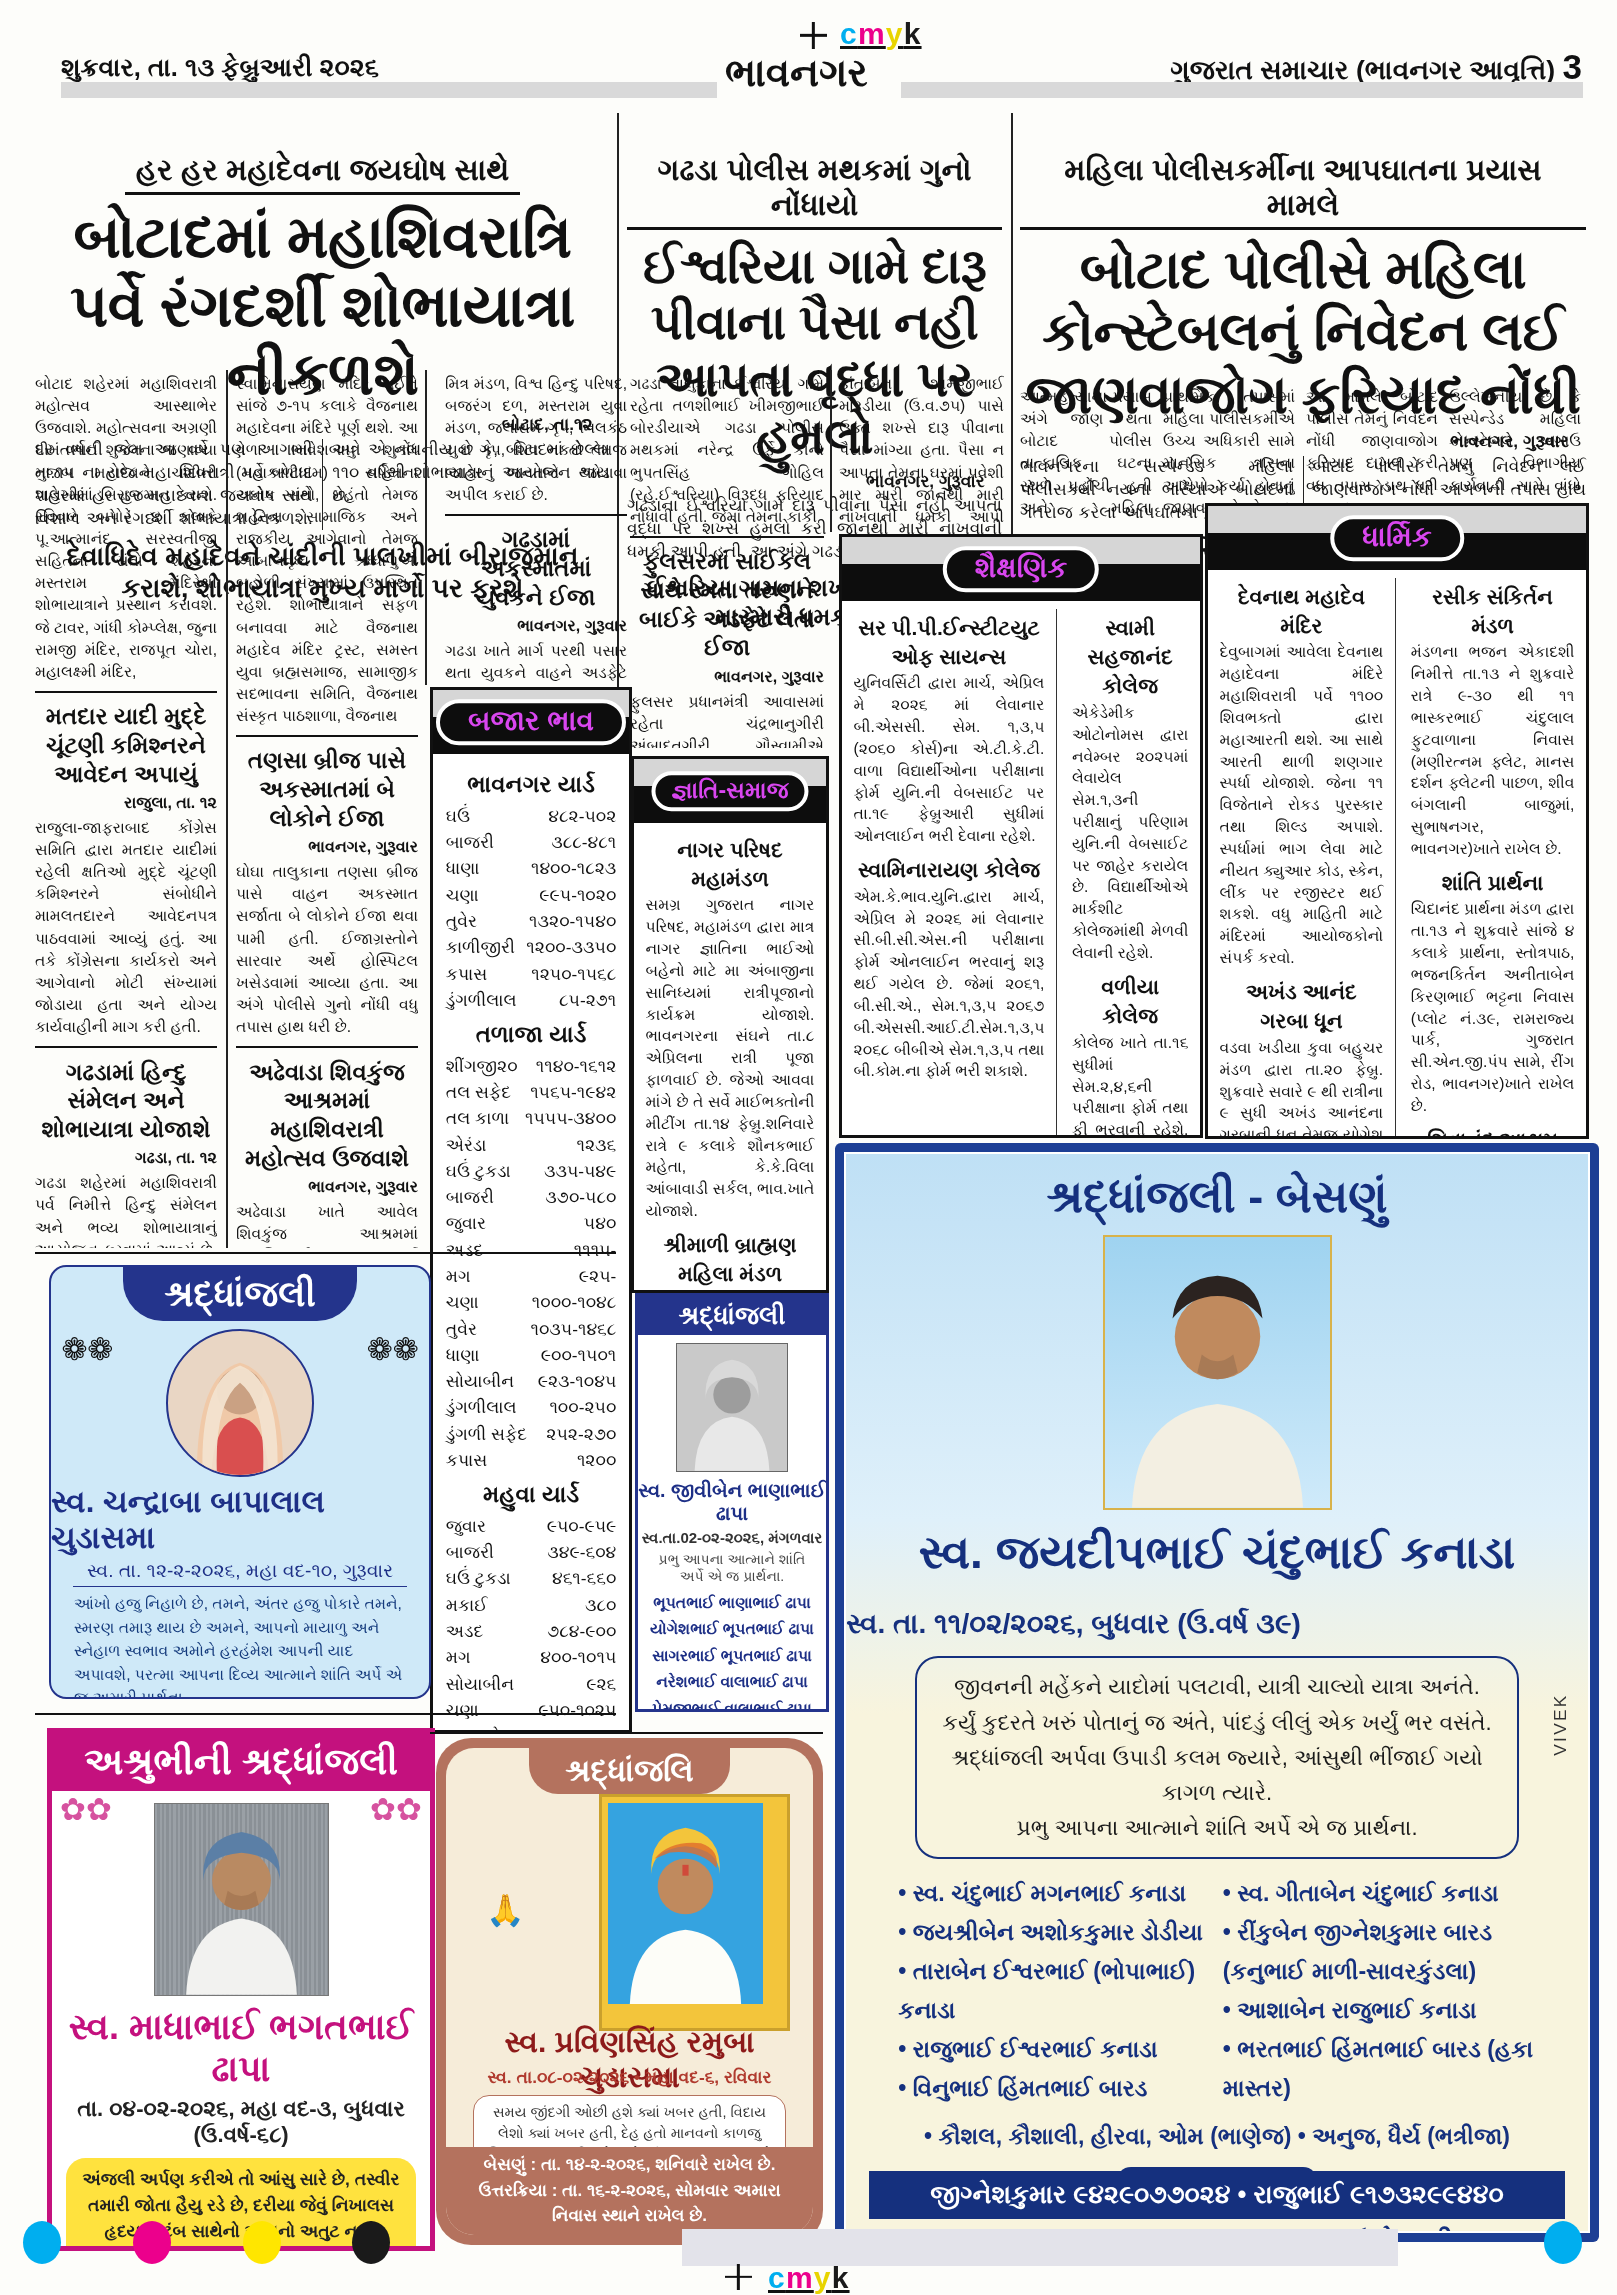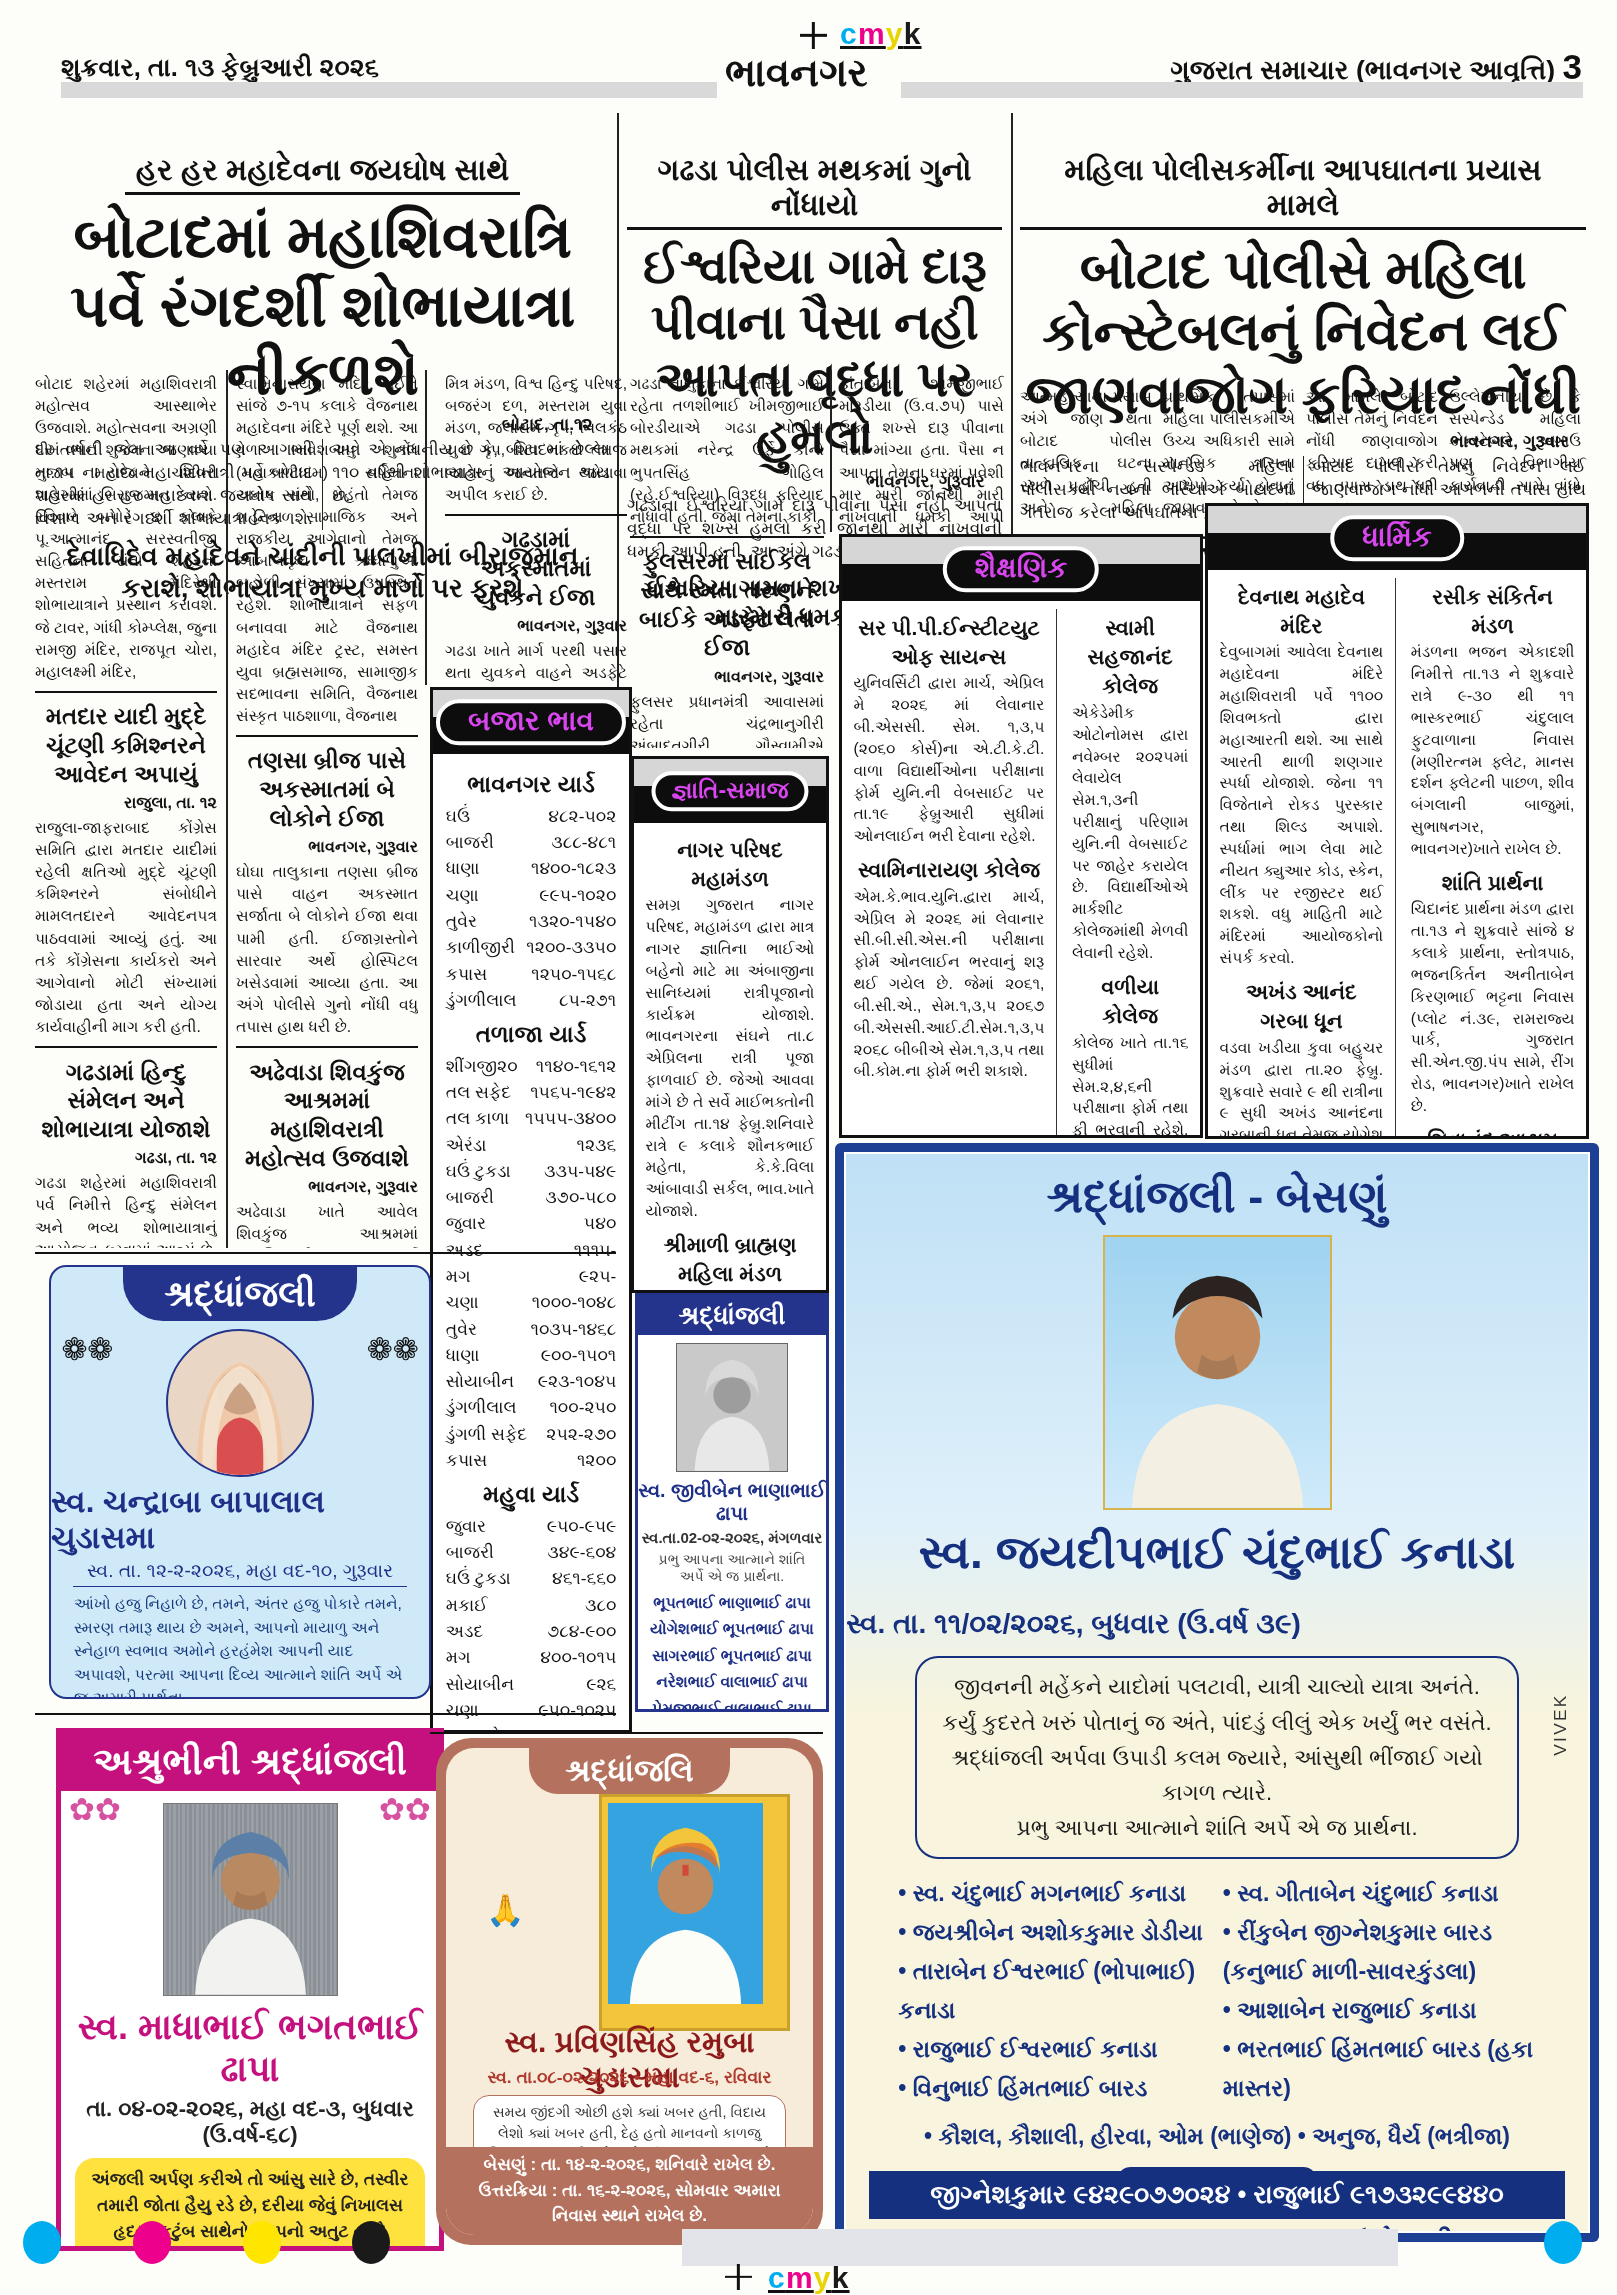--- a/index.html
+++ b/index.html
@@ -422,21 +422,21 @@
         <path d="M30 100 Q32 62 50 60 Q68 62 70 100 Z" fill="#d94f4f"></path>
         <path d="M24 100 Q22 34 50 24 Q78 34 76 100 L66 100 Q68 50 50 36 Q32 50 34 100 Z" fill="#f2e3cf" opacity="0.95"></path>
       </svg>
     </div>
     <div class="nm">સ્વ. ચન્દ્રાબા બાપાલાલ ચુડાસમા</div>
     <div style="text-align:center;"><span class="dt">સ્વ. તા. ૧૨-૨-૨૦૨૬, મહા વદ-૧૦, ગુરૂવાર</span></div>
     <div class="poem" style="margin:0 23px;">આંખો હજુ નિહાળે છે, તમને, અંતર હજુ પોકારે તમને, સ્મરણ તમારૂ થાય છે અમને, આપનો માયાળુ અને સ્નેહાળ સ્વભાવ અમોને હરહંમેશ આપની યાદ અપાવશે, પરત્મા આપના દિવ્ય આત્માને શાંતિ અર્પે એ જ અમારી પ્રાર્થના...</div>
 
   </div>
 
-  <div class="ad ad-pink" style="left:56px;top:1728px;width:378px;height:513px;">
+  <div class="ad ad-pink" style="left:47px;top:1728px;width:378px;height:513px;">
     <div class="hd">અશ્રુભીની શ્રદ્ધાંજલી</div>
     <span class="flower" style="left:8px;top:58px;color:#d6519f;">✿✿</span>
     <span class="flower" style="right:8px;top:58px;color:#d6519f;">✿✿</span>
     <div class="photo-wrap">
       <svg width="173" height="191" viewBox="0 0 100 110" style="background:repeating-linear-gradient(90deg,#9aa0a6 0 2.3px,#8a9096 2.3px 4.6px);border:1.7px solid #777;">
         <path d="M18 110 Q20 70 50 66 Q80 70 82 110 Z" fill="#f2f2f0"></path>
         <circle cx="50" cy="44" r="17" fill="#b98a62"></circle>
         <path d="M30 38 Q30 18 50 18 Q70 18 70 38 Q70 26 50 26 Q30 26 30 38 Z" fill="#5b7fa6"></path>
         <path d="M28 44 Q26 20 50 16 Q74 20 72 44 Q72 30 50 28 Q28 30 28 44 Z" fill="#5b7fa6"></path>
         <path d="M40 58 Q50 64 60 58 L58 50 Q50 56 42 50 Z" fill="#a87a55"></path>

